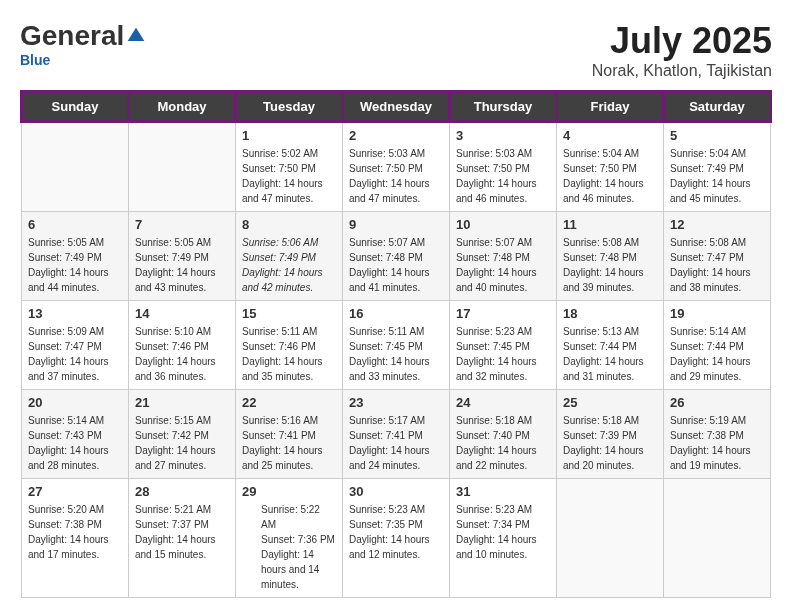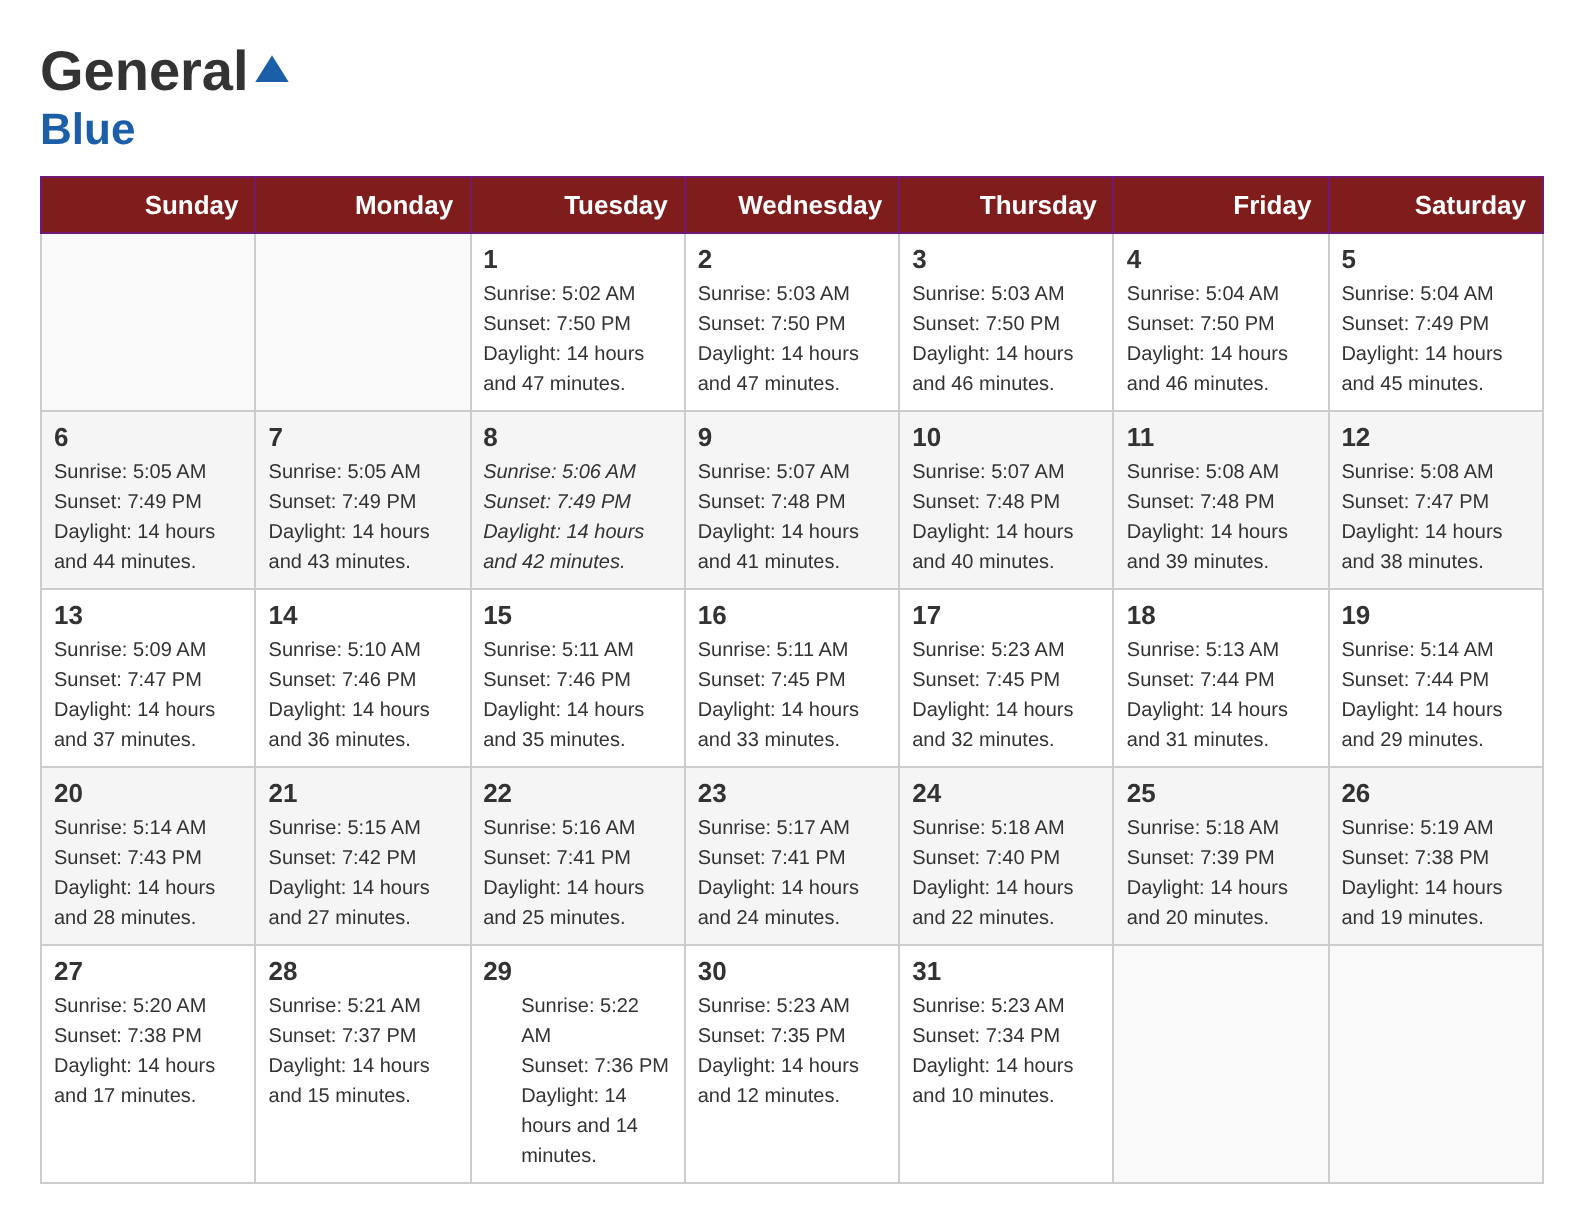--- a/index.html
+++ b/index.html
@@ -24,21 +24,21 @@
     .logo-text {
       display: flex;
       align-items: center;
     }
     .logo-general {
       font-size: 28px;
       font-weight: bold;
       color: #333;
     }
     .logo-blue {
-      font-size: 22px;
+      font-size: 14px;
       font-weight: bold;
       color: #1a5fa8;
     }
     .logo-icon {
       width: 20px;
       height: 20px;
       margin-left: 2px;
     }
     .title-section {
       text-align: right;
@@ -51,26 +51,26 @@
     .location {
       font-size: 16px;
       color: #444;
     }
     .calendar {
       width: 100%;
       border-collapse: collapse;
       border: 1px solid #ccc;
     }
     .calendar th {
-      background-color: #7f1d1d;
+      background-color: #404040;
       color: #fff;
-      text-align: right;
+      text-align: center;
       padding: 6px 8px;
       font-size: 13px;
-      border: 1px solid #701a75;
+      border: 3px solid #701a75;
     }
     .calendar td {
       vertical-align: top;
       border: 1px solid #ccc;
       padding: 5px 6px;
       width: calc(100% / 7);
       min-height: 80px;
       font-size: 11px;
       color: #333;
       background: #fff;
@@ -102,20 +102,24 @@
 <div class="header">
   <div class="logo">
     <div class="logo-text">
       <span class="logo-general">General</span>
       <svg class="logo-icon" viewBox="0 0 24 24">
         <polygon points="12,2 22,18 2,18" fill="#1a5fa8"></polygon>
       </svg>
     </div>
     <span class="logo-blue">Blue</span>
   </div>
+  <div class="title-section">
+    <div class="month-title">July 2025</div>
+    <div class="location">Norak, Khatlon, Tajikistan</div>
+  </div>
 </div>
 
 <table class="calendar">
   <thead>
     <tr>
     <th>Sunday</th>
         <th>Monday</th>
         <th>Tuesday</th>
         <th>Wednesday</th>
         <th>Thursday</th>

